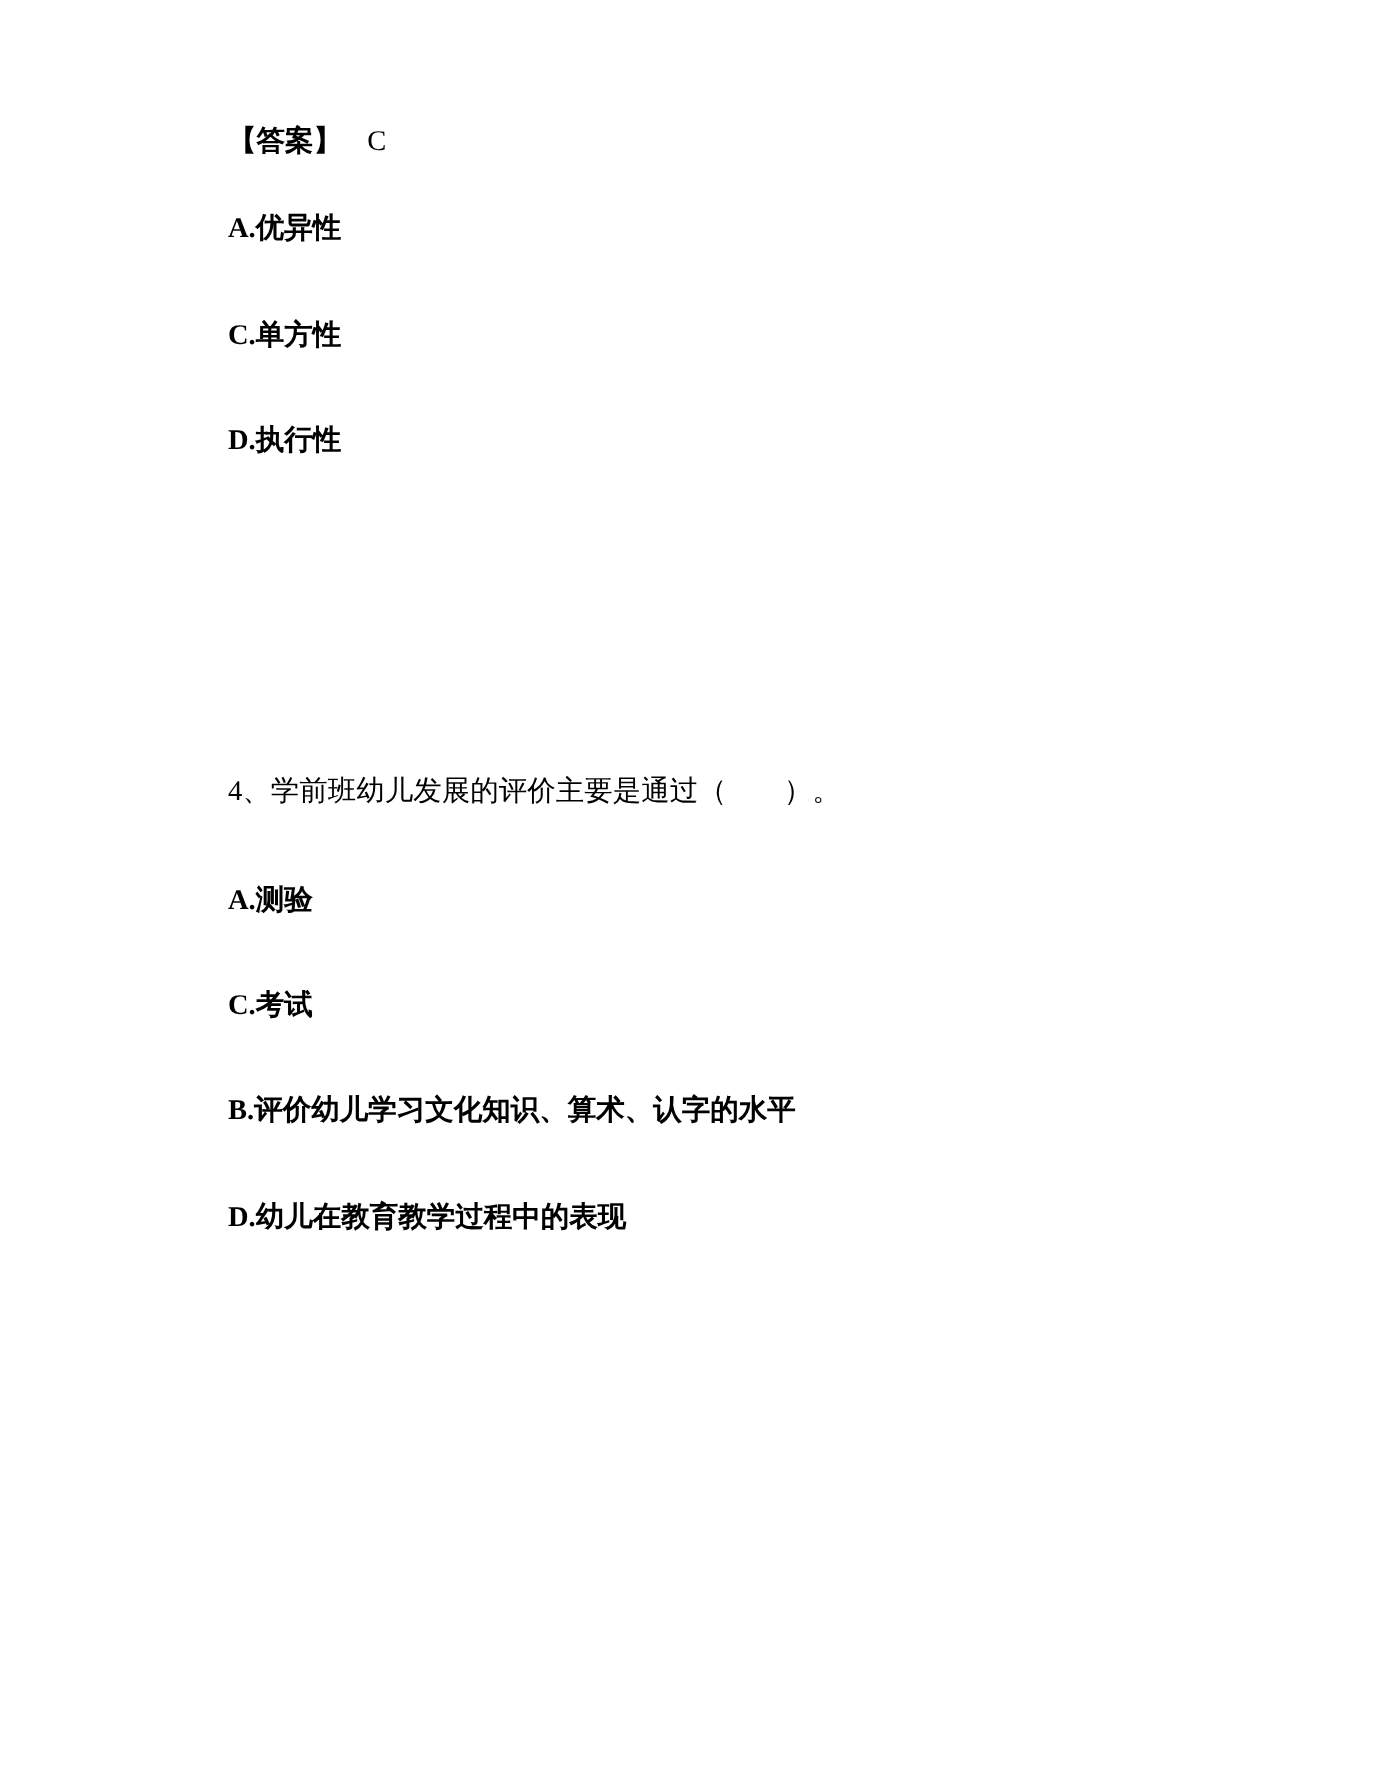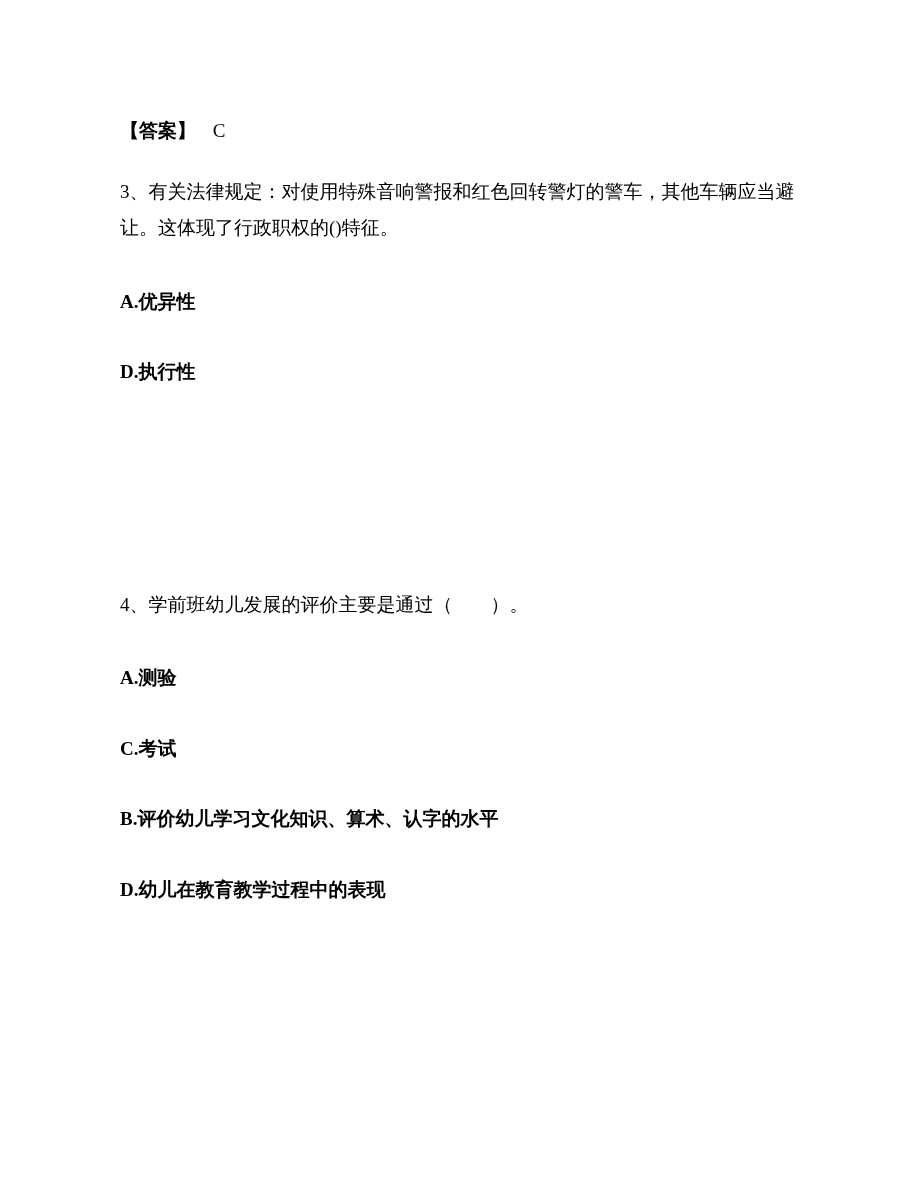--- a/index.html
+++ b/index.html
@@ -6,24 +6,25 @@
     margin: 0;
     padding: 0;
     background: #ffffff;
     font-family: "SimSun", "宋体", serif;
     width: 920px;
     height: 1191px;
     position: relative;
     box-sizing: border-box;
   }
   .page {
-    padding: 116px 120px 0 120px;
+    padding: 80px 120px 0 120px;
     color: #000000;
     font-size: 19px;
     line-height: 1.6;
+    margin-left: 32px;
   }
   .answer-line {
     margin-bottom: 28px;
     font-weight: bold;
   }
   .answer-label {
     font-weight: bold;
   }
   .answer-value {
     font-weight: normal;
@@ -51,26 +52,26 @@
 </head>
 <body>
 
 <div class="page">
 
   <div class="answer-line">
     <span class="answer-label">【答案】</span>
     <span class="answer-value">C</span>
   </div>
 
-  <div class="question-stem">
-    <span class="q-num">3、</span><span>有关法律规定：对使用特殊音响警报和红色回转警灯的警车，其他车辆应当避让。这体现了行政职权的()特征。</span>
-  </div>
 
   <div class="option">
     <span class="opt-label">A.优异性</span>
+  </div>
+  <div class="option">
+    <span class="opt-label">C.单方性</span>
   </div>
   <div class="option">
     <span class="opt-label">D.执行性</span>
   </div>
 
   <div class="block-gap-large"></div>
 
 
   <div class="question-stem">
     <span class="q-num">4、</span><span>学前班幼儿发展的评价主要是通过（　　）。</span>

